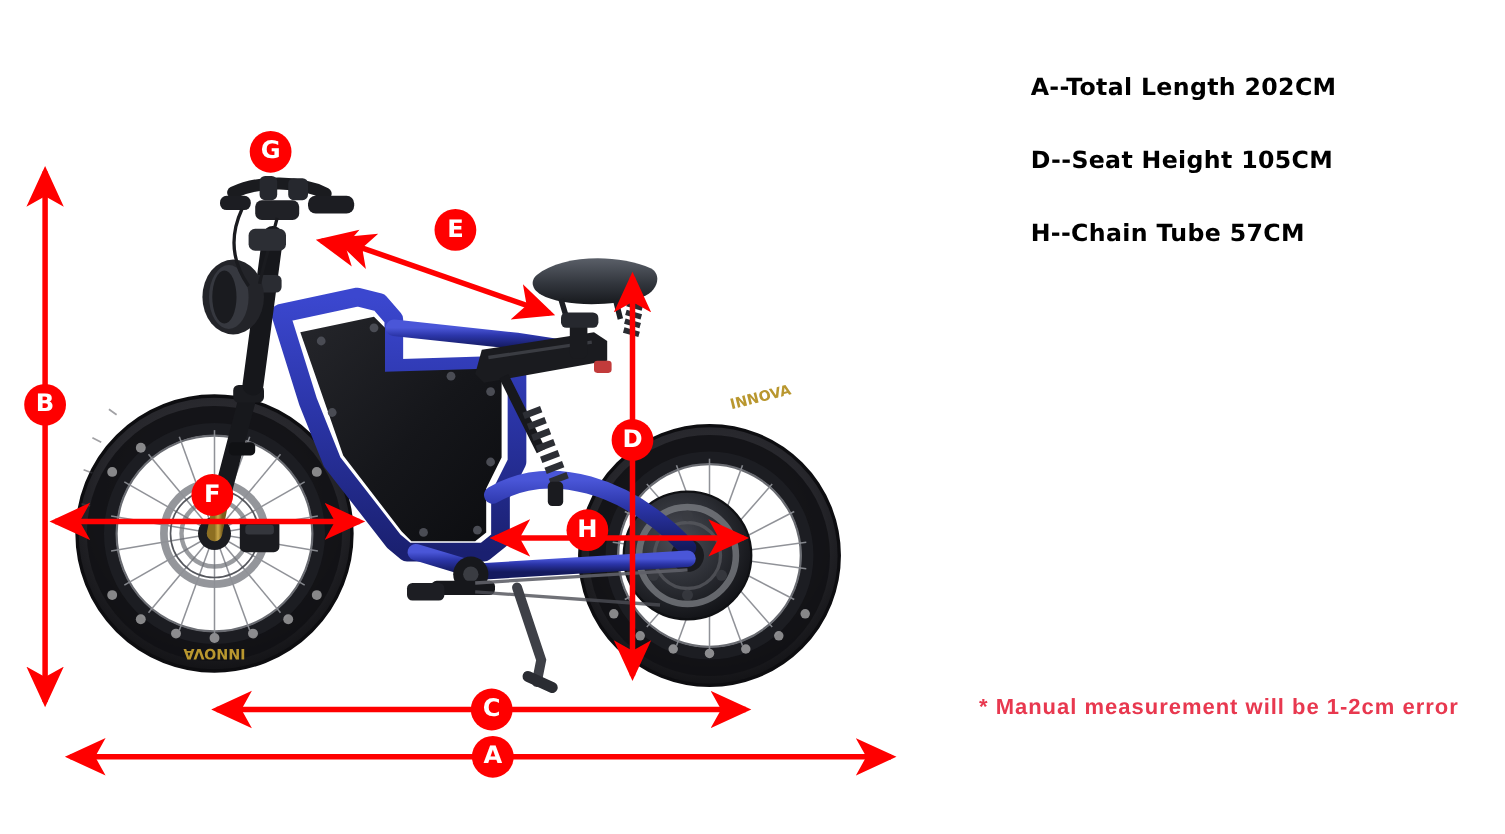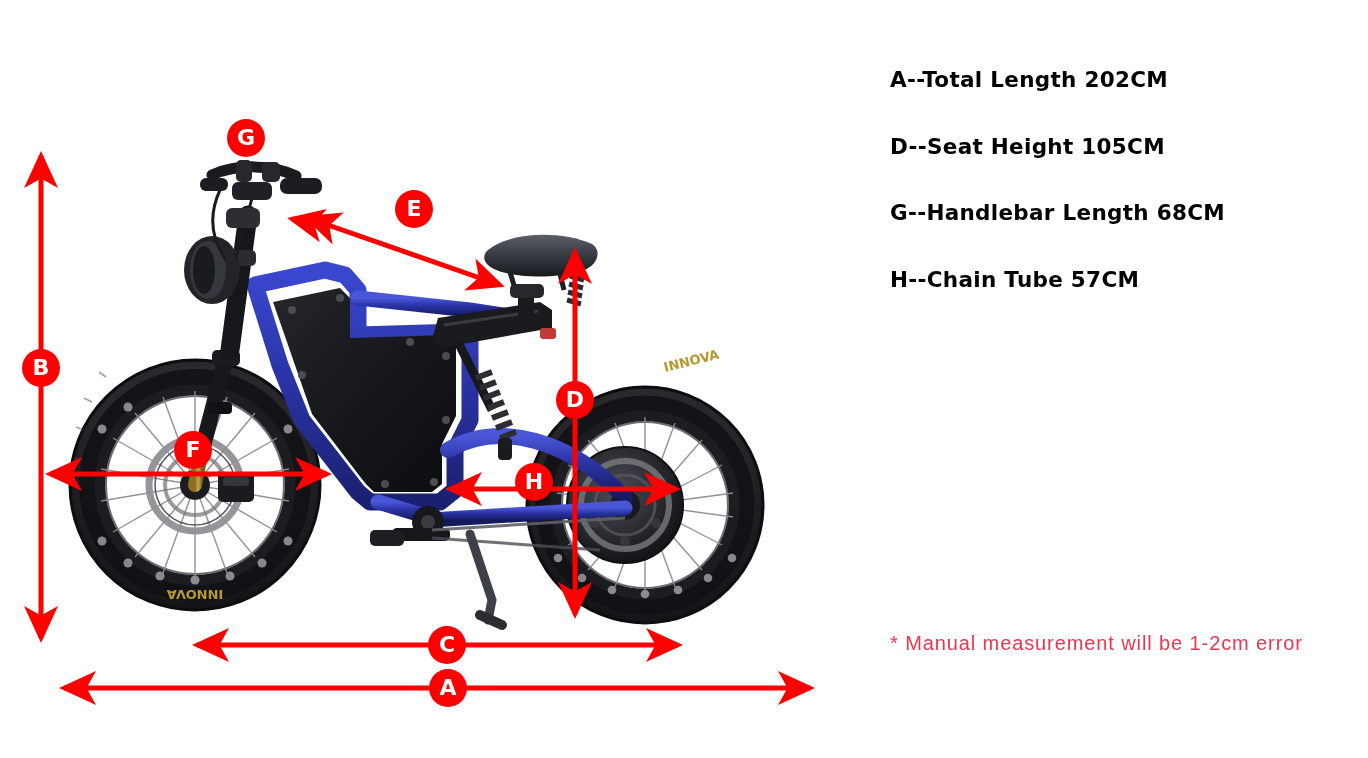--- a/index.html
+++ b/index.html
@@ -27,27 +27,28 @@
   }
   .legend-item {
     font-family: "DejaVu Sans", sans-serif;
     font-weight: bold;
     font-size: 21.5px;
     letter-spacing: 0.3px;
     color: #000000;
     height: 66.5px;
     line-height: 28px;
     white-space: nowrap;
+    margin-left: 47px;
   }
   #legend-note {
     position: absolute;
     left: 890px;
     top: 632px;
     font-family: "Liberation Sans", sans-serif;
-    font-weight: normal;
+    font-weight: bold;
     font-size: 20px;
     color: #e8384f;
     letter-spacing: 0.9px;
     white-space: nowrap;
   }
 
   
   #bike-figure {
     position: absolute;
     left: 40px;
@@ -375,19 +376,18 @@
   <div class="badge" style="left:428px; top:626px; width:38px; height:38px; font-size:22px;">C</div>
   <div class="badge" style="left:556px; top:381px; width:38px; height:38px; font-size:22px;">D</div>
   <div class="badge" style="left:395px; top:190px; width:38px; height:38px; font-size:22px;">E</div>
   <div class="badge" style="left:174px; top:431px; width:38px; height:38px; font-size:22px;">F</div>
   <div class="badge" style="left:227px; top:119px; width:38px; height:38px; font-size:22px;">G</div>
   <div class="badge" style="left:515px; top:463px; width:38px; height:38px; font-size:22px;">H</div>
 
   <div id="legend">
     <div class="legend-item">A--Total Length 202CM</div>
     <div class="legend-item">D--Seat Height 105CM</div>
-    <div class="legend-item">G--Handlebar Length 68CM</div>
     <div class="legend-item">H--Chain Tube  57CM</div>
   </div>
 
   <div id="legend-note">*  Manual measurement will be 1-2cm error</div>
 
 </div>
 
 </body></html>

